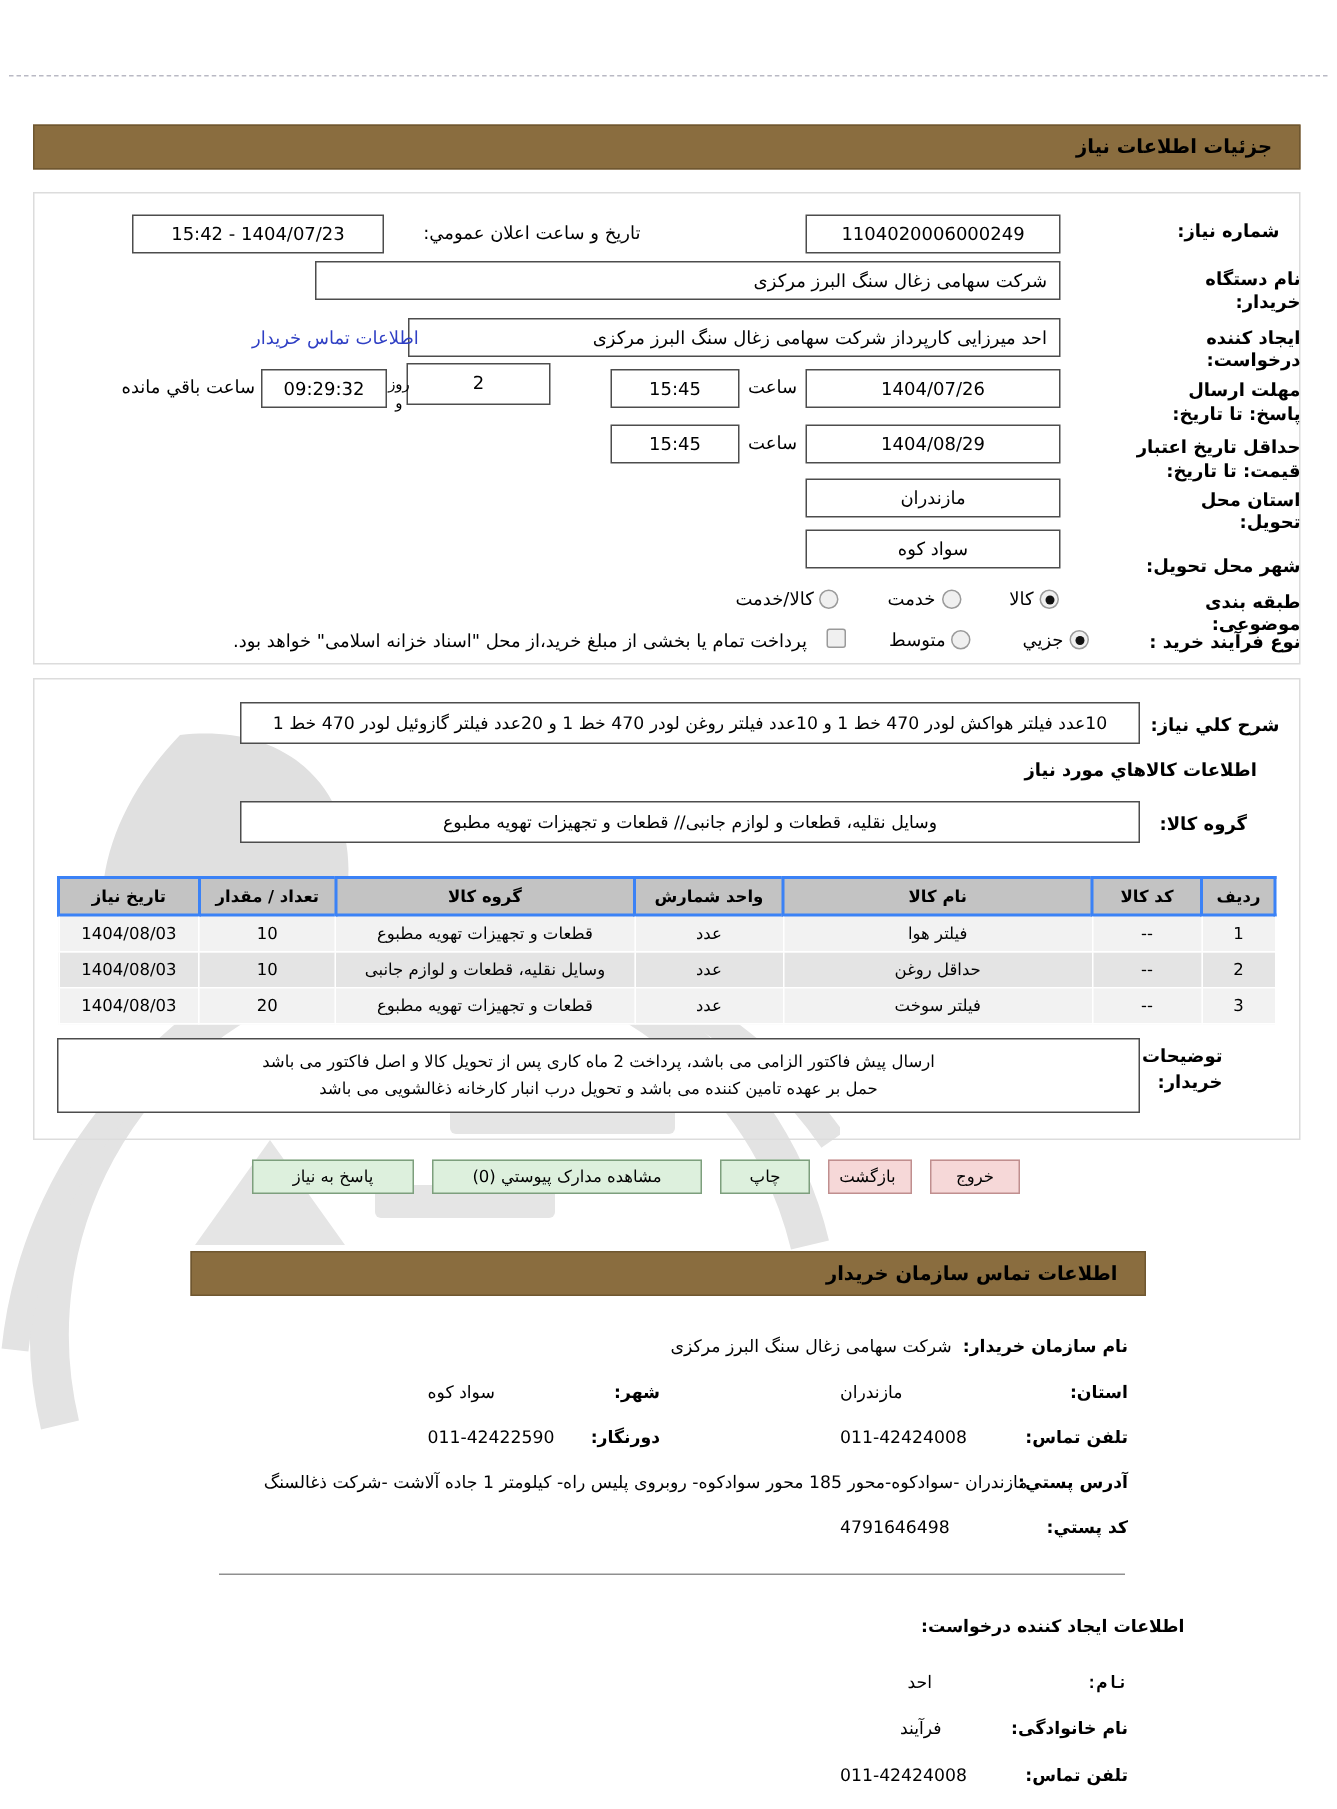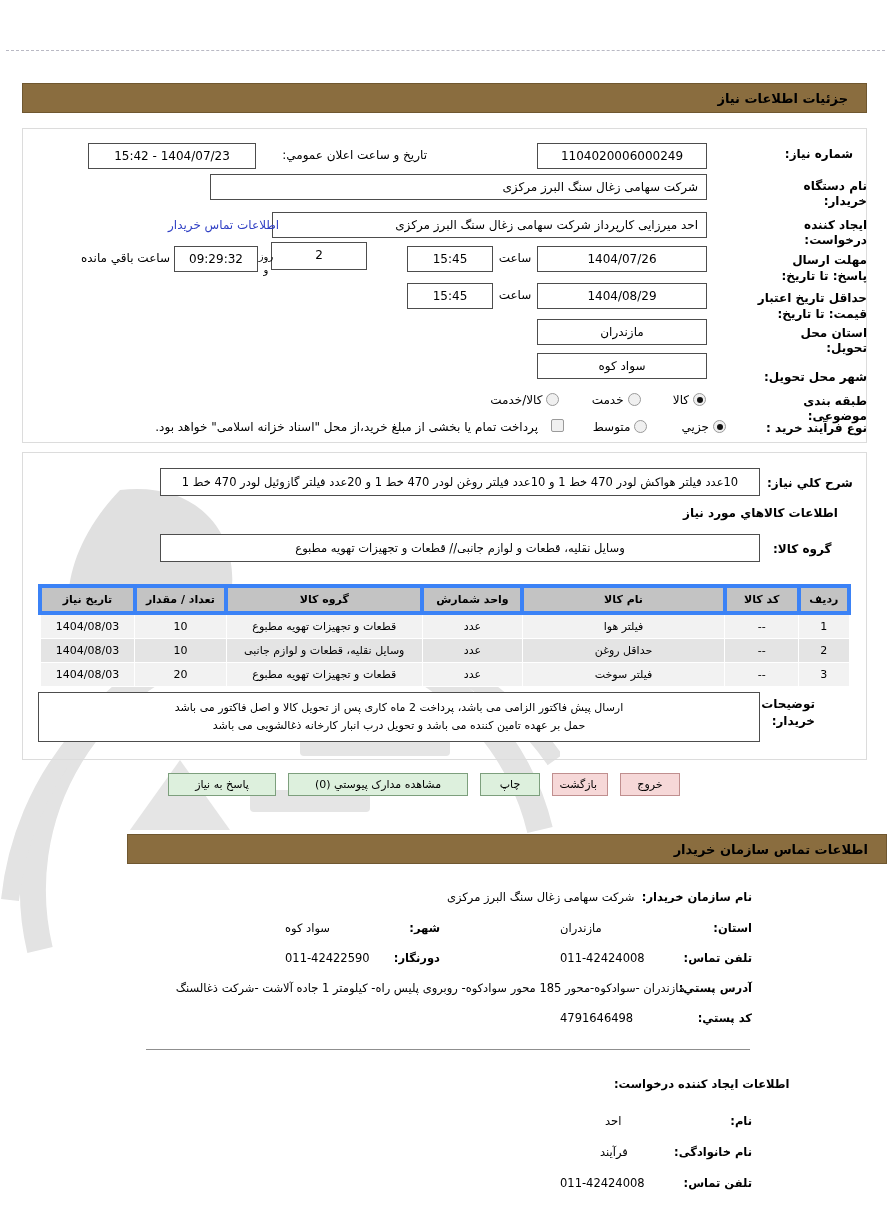--- a/index.html
+++ b/index.html
@@ -50,21 +50,21 @@
     color: #000000;
     font-size: 13px;
     font-weight: bold;
     text-align: right;
     box-sizing: border-box;
     padding: 7px 18px 7px 10px;
     border: 1px solid #6f5730;
     z-index: 3;
   }
   #hdr-main { left: 22px; top: 83px; width: 845px; height: 30px; }
-  #hdr-contact { left: 127px; top: 834px; width: 760px; height: 30px; }
+  #hdr-contact { left: 127px; top: 834px; width: 637px; height: 30px; }
 
   
   .panel {
     position: absolute;
     border: 1px solid #dcdcdc;
     background: transparent;
     box-sizing: border-box;
     z-index: 3;
   }
   #panel-top { left: 22px; top: 128px; width: 845px; height: 315px; }
@@ -171,21 +171,21 @@
   #goods-table {
     position: absolute;
     left: 38px; top: 584px;
     width: 813px;
     border-collapse: collapse;
     z-index: 4;
     background: #ffffff;
   }
   #goods-table th {
     background: #c3c3c3;
-    border: 4px solid #3b82f6;
+    border: 2px solid #3b82f6;
     font-size: 11px;
     font-weight: bold;
     padding: 5px 4px;
     text-align: center;
     color: #000;
   }
   #goods-table td {
     border: 1px solid #ffffff;
     font-size: 11px;
     padding: 5px 4px;
@@ -456,21 +456,21 @@
 
   <div class="crow" style="left:704px; top:1011px;">
     <span class="clabel" style="width:48px;">کد پستي:</span>
   </div>
   <div class="cvalue" style="position:absolute; left:560px; top:1011px; z-index:4; font-size:11.5px;">4791646498</div>
 
   <div id="contact-divider"></div>
 
   <div class="block-title" style="left:614px; top:1077px;">اطلاعات ایجاد کننده درخواست:</div>
 
-  <div class="crow" style="left:721px; top:1114px;">
+  <div class="crow" style="left:721px; top:1114px;font-family:Liberation Mono, monospace;">
     <span class="clabel" style="width:31px;">نام:</span>
   </div>
   <div class="cvalue" style="position:absolute; left:605px; top:1114px; z-index:4; font-size:11.5px;">احد</div>
 
   <div class="crow" style="left:674px; top:1145px;">
     <span class="clabel" style="width:78px;">نام خانوادگی:</span>
   </div>
   <div class="cvalue" style="position:absolute; left:600px; top:1145px; z-index:4; font-size:11.5px;">فرآیند</div>
 
   <div class="crow" style="left:692px; top:1176px;">

